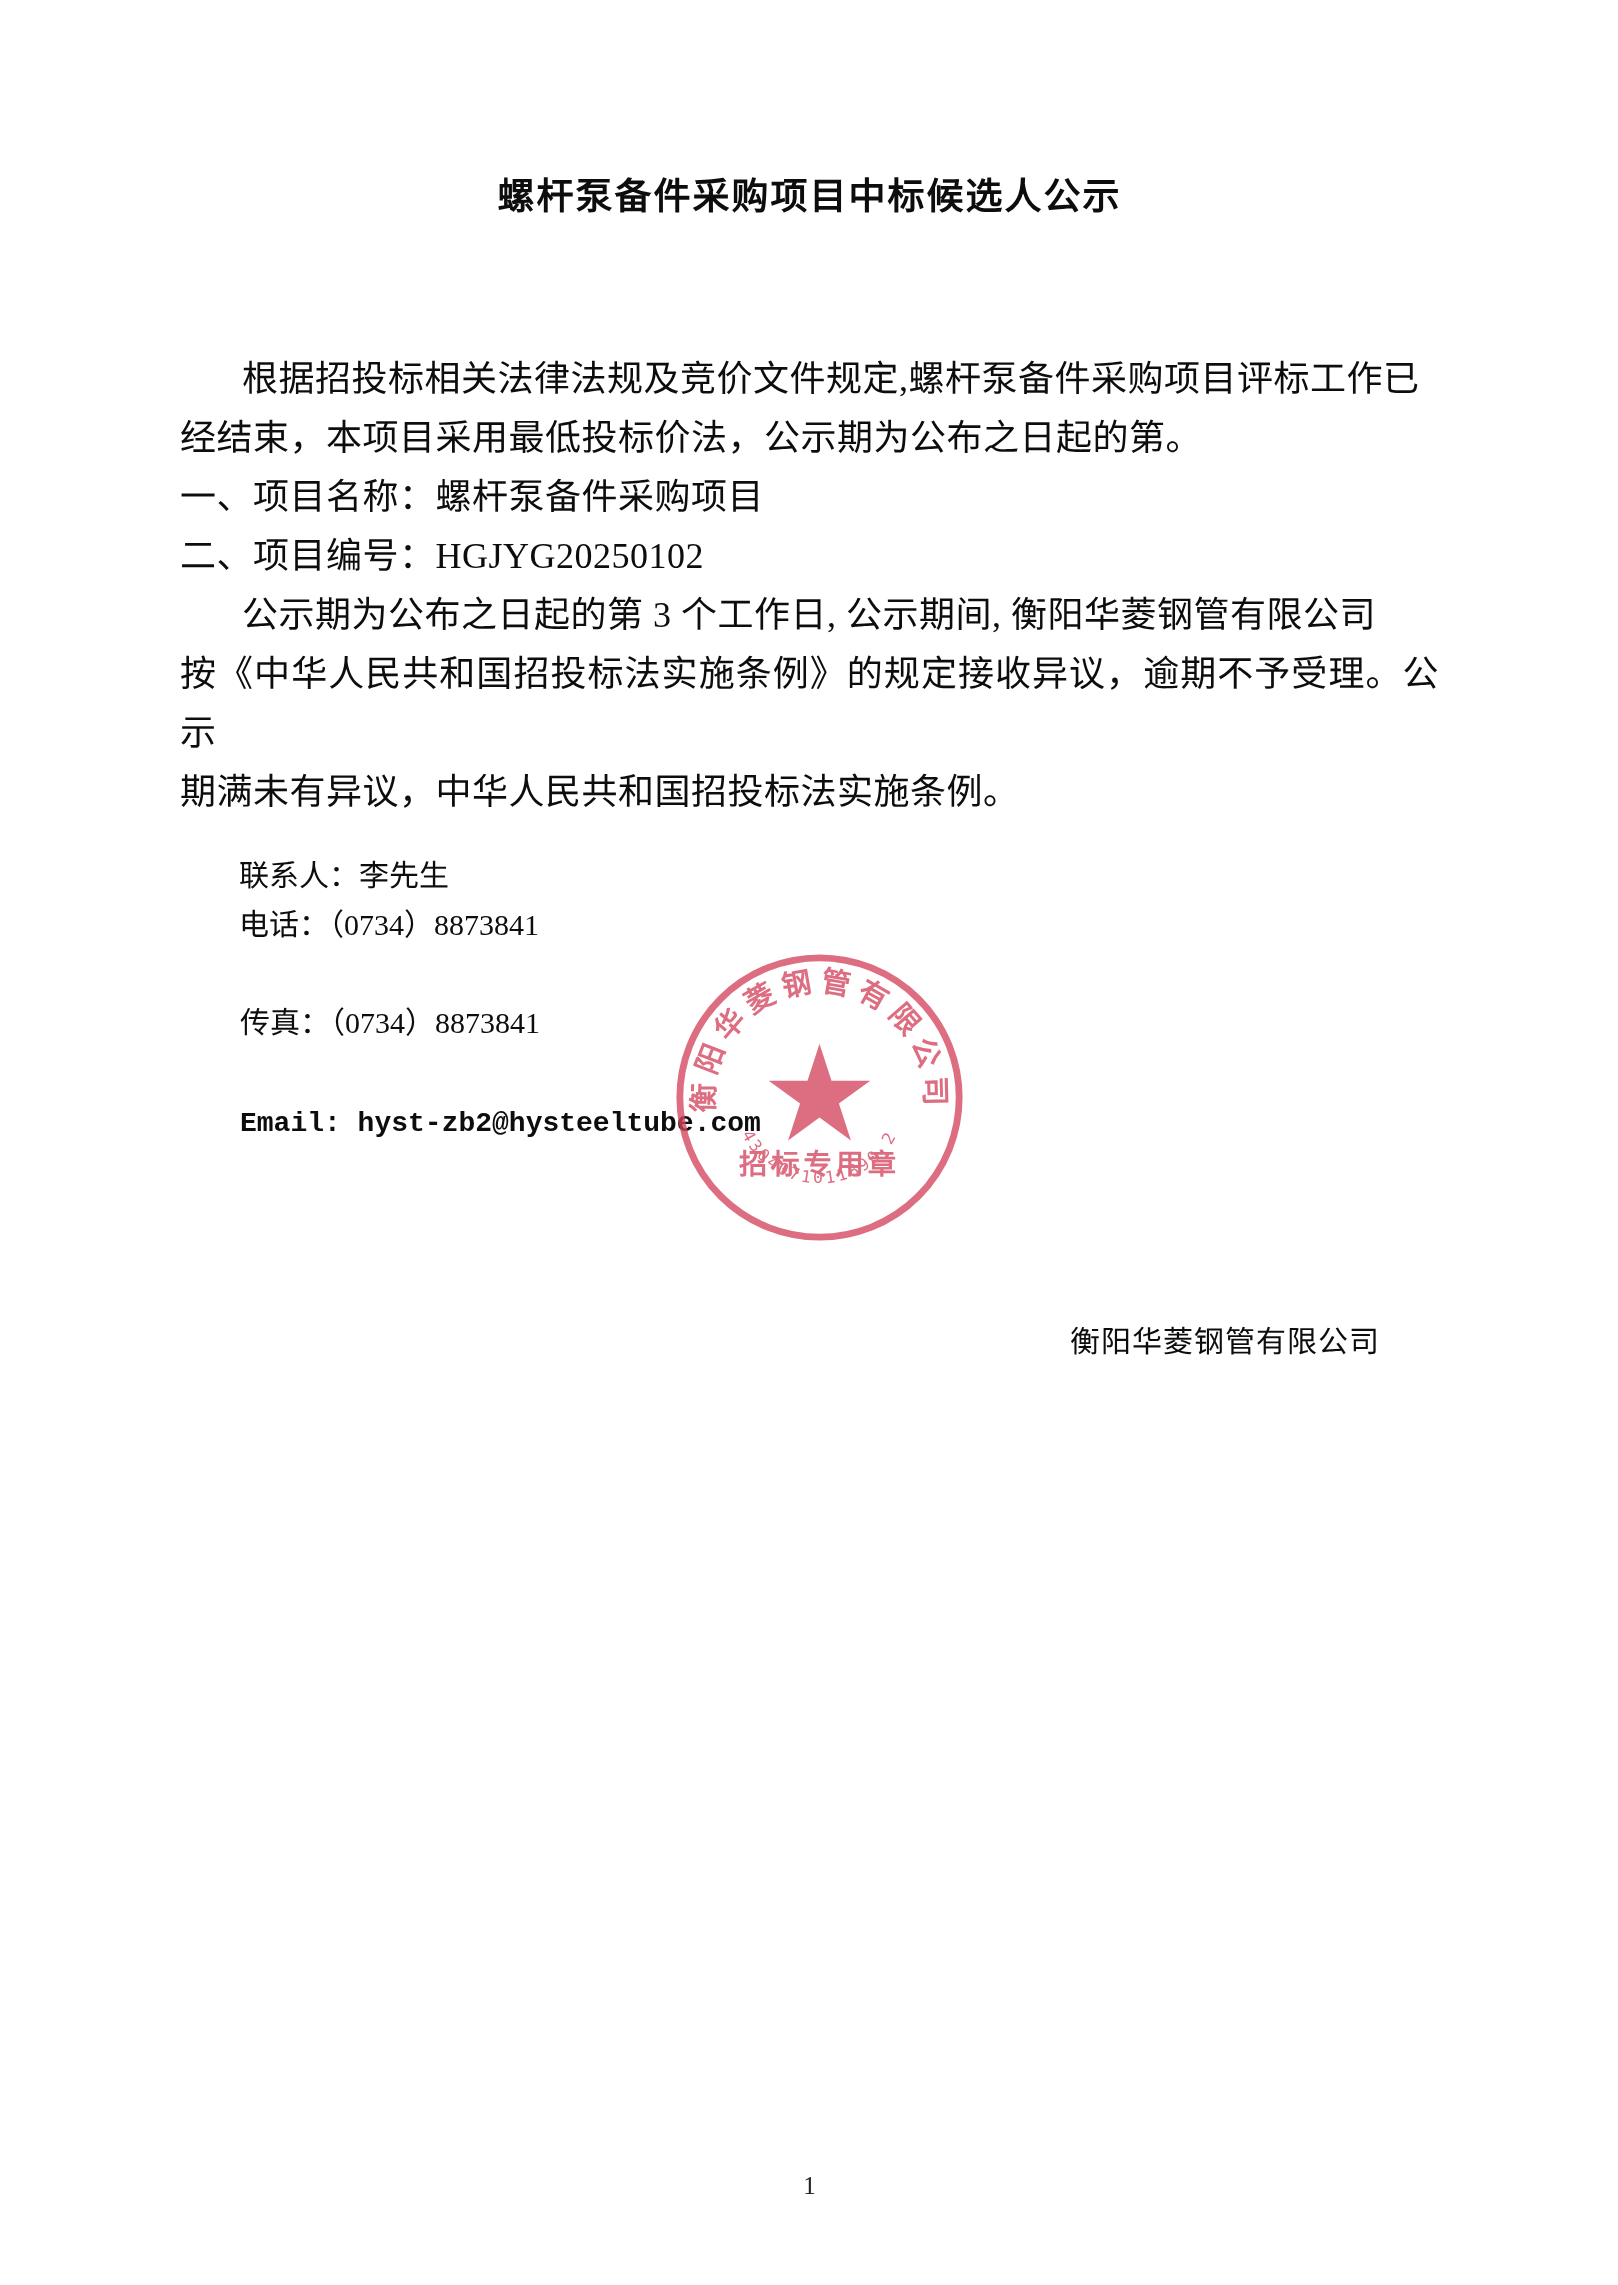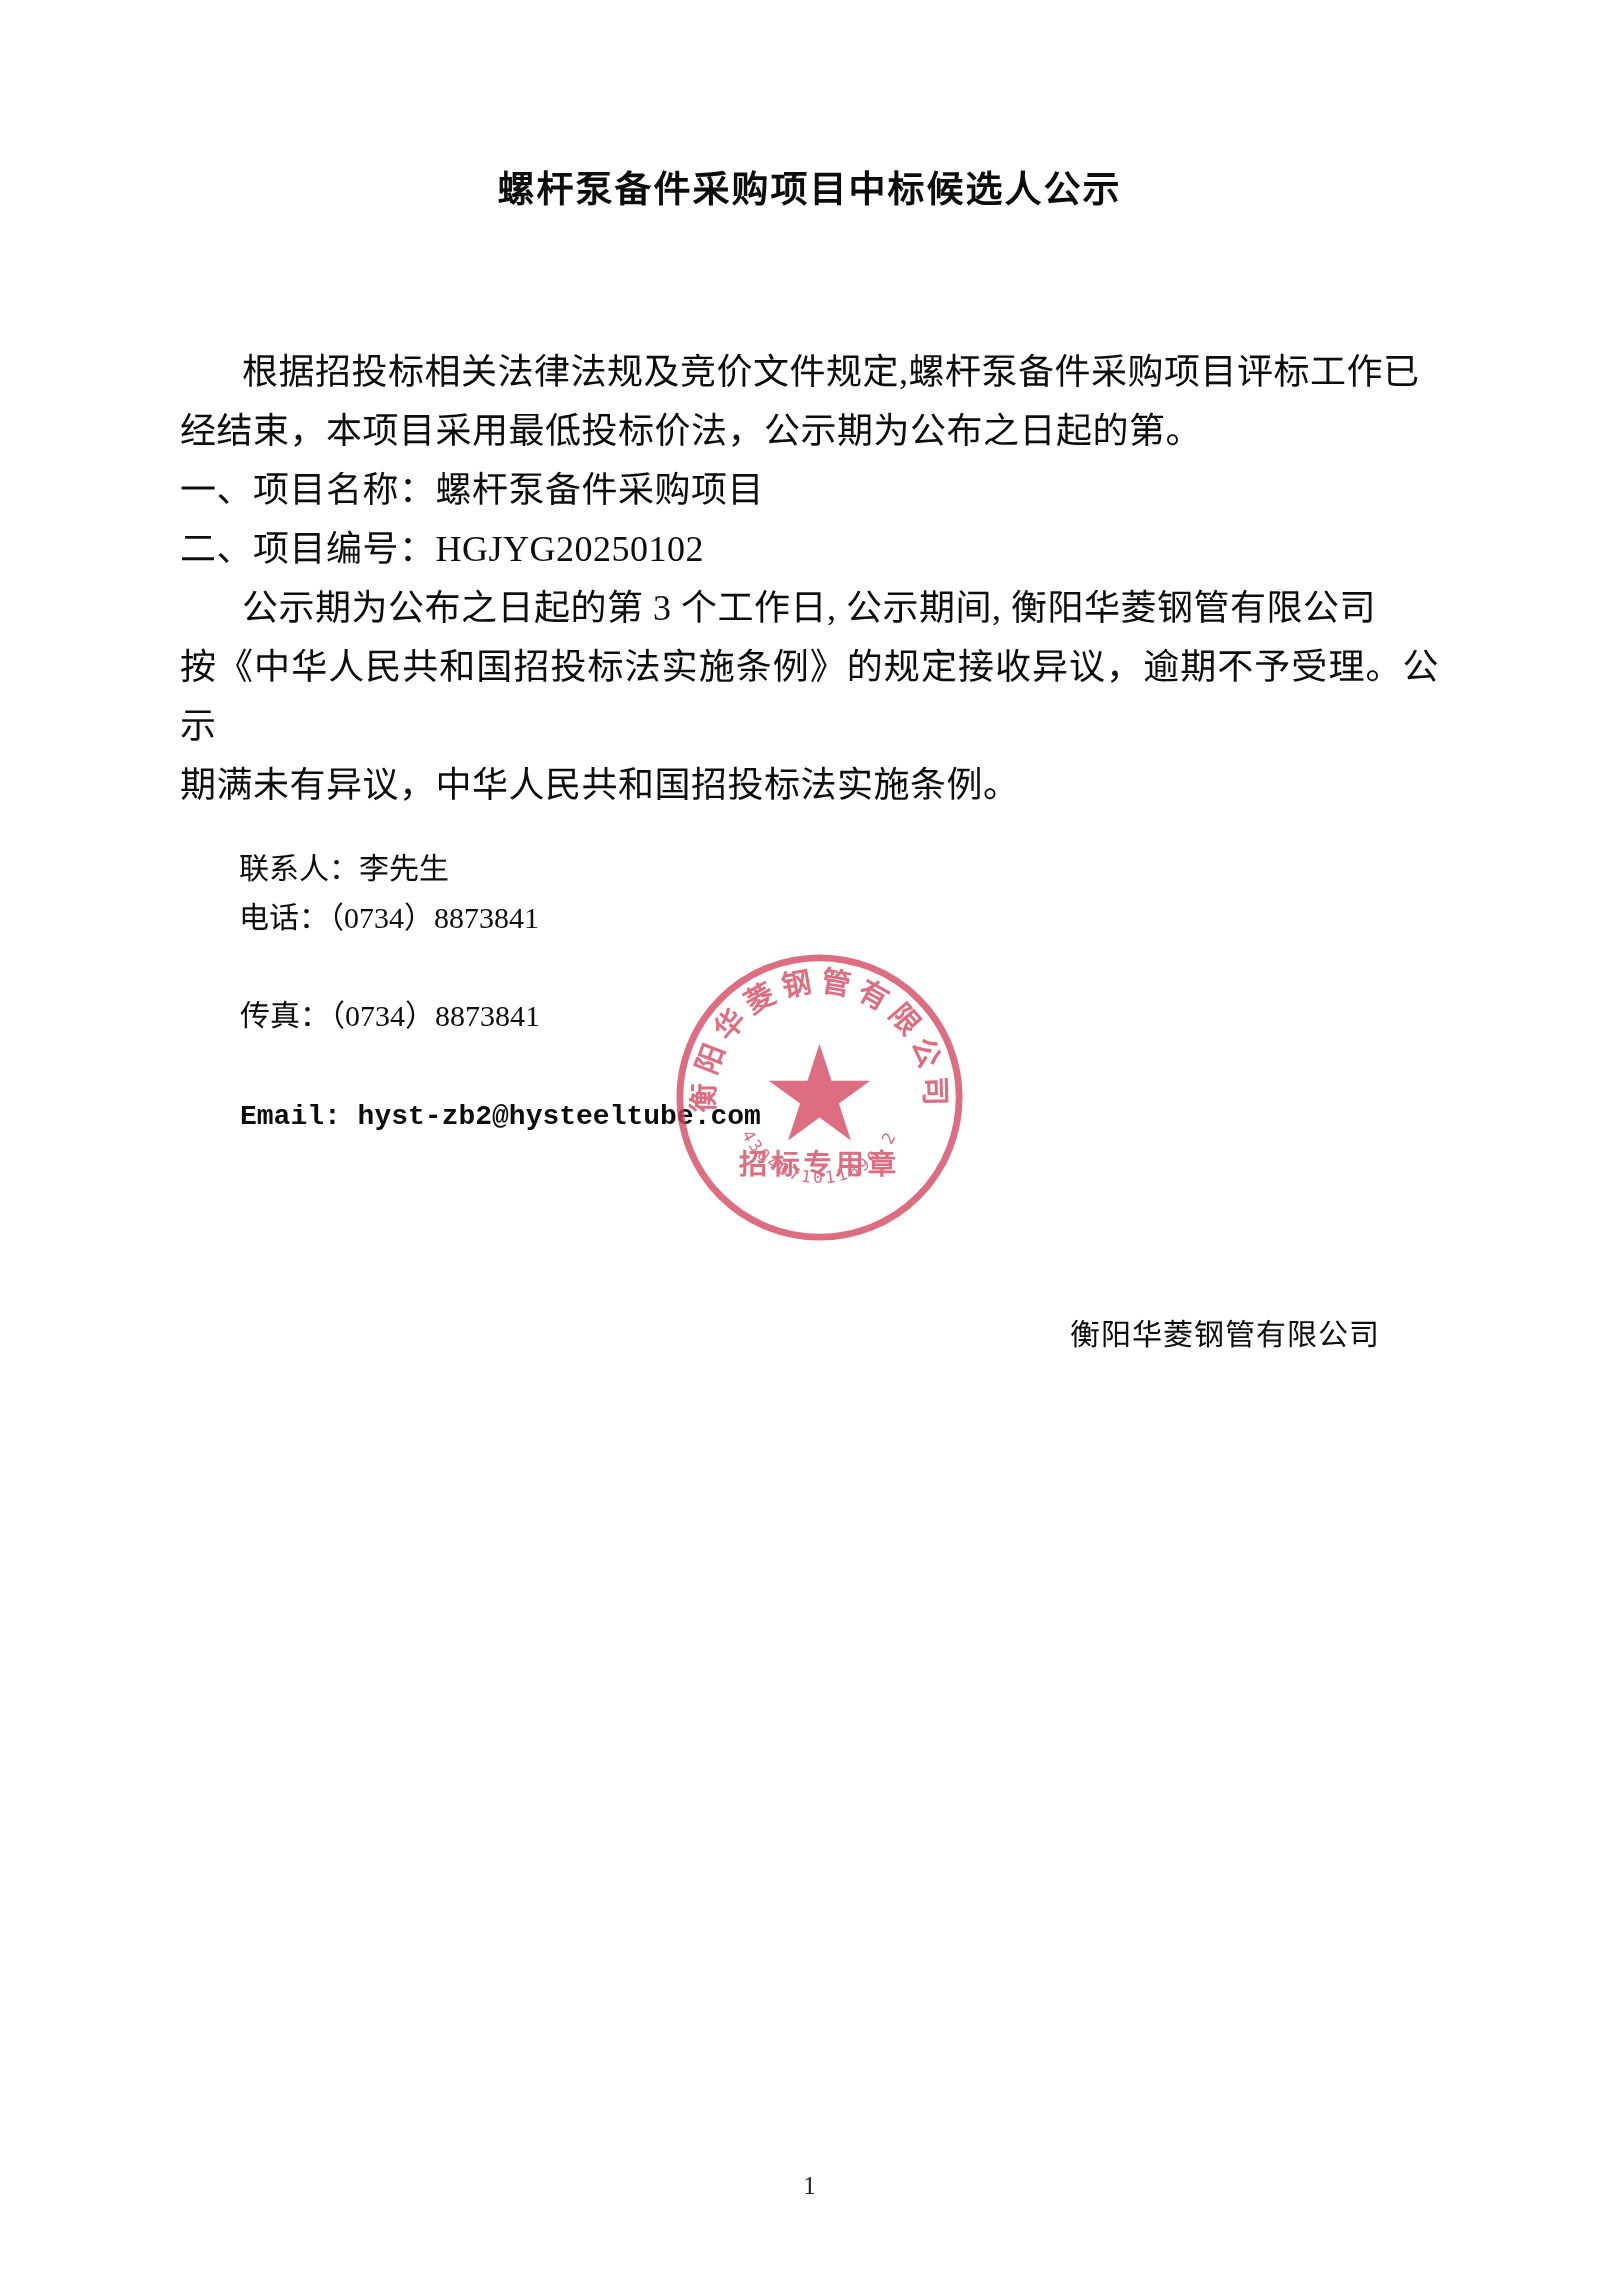--- a/index.html
+++ b/index.html
@@ -17,21 +17,21 @@
     font-family: "Liberation Serif", "DejaVu Serif", serif;
     color: #0d0d0d;
   }
   .doc {
     position: absolute;
     left: 0;
     top: 0;
     width: 1619px;
     height: 2286px;
     box-sizing: border-box;
-    padding: 0 180px;
+    padding: 7px 180px;
   }
   .title {
     margin-top: 164px;
     text-align: center;
     font-size: 37px;
     font-weight: bold;
     letter-spacing: 2px;
     line-height: 1.4;
     font-family: "DejaVu Sans", "Liberation Sans", sans-serif;
   }

